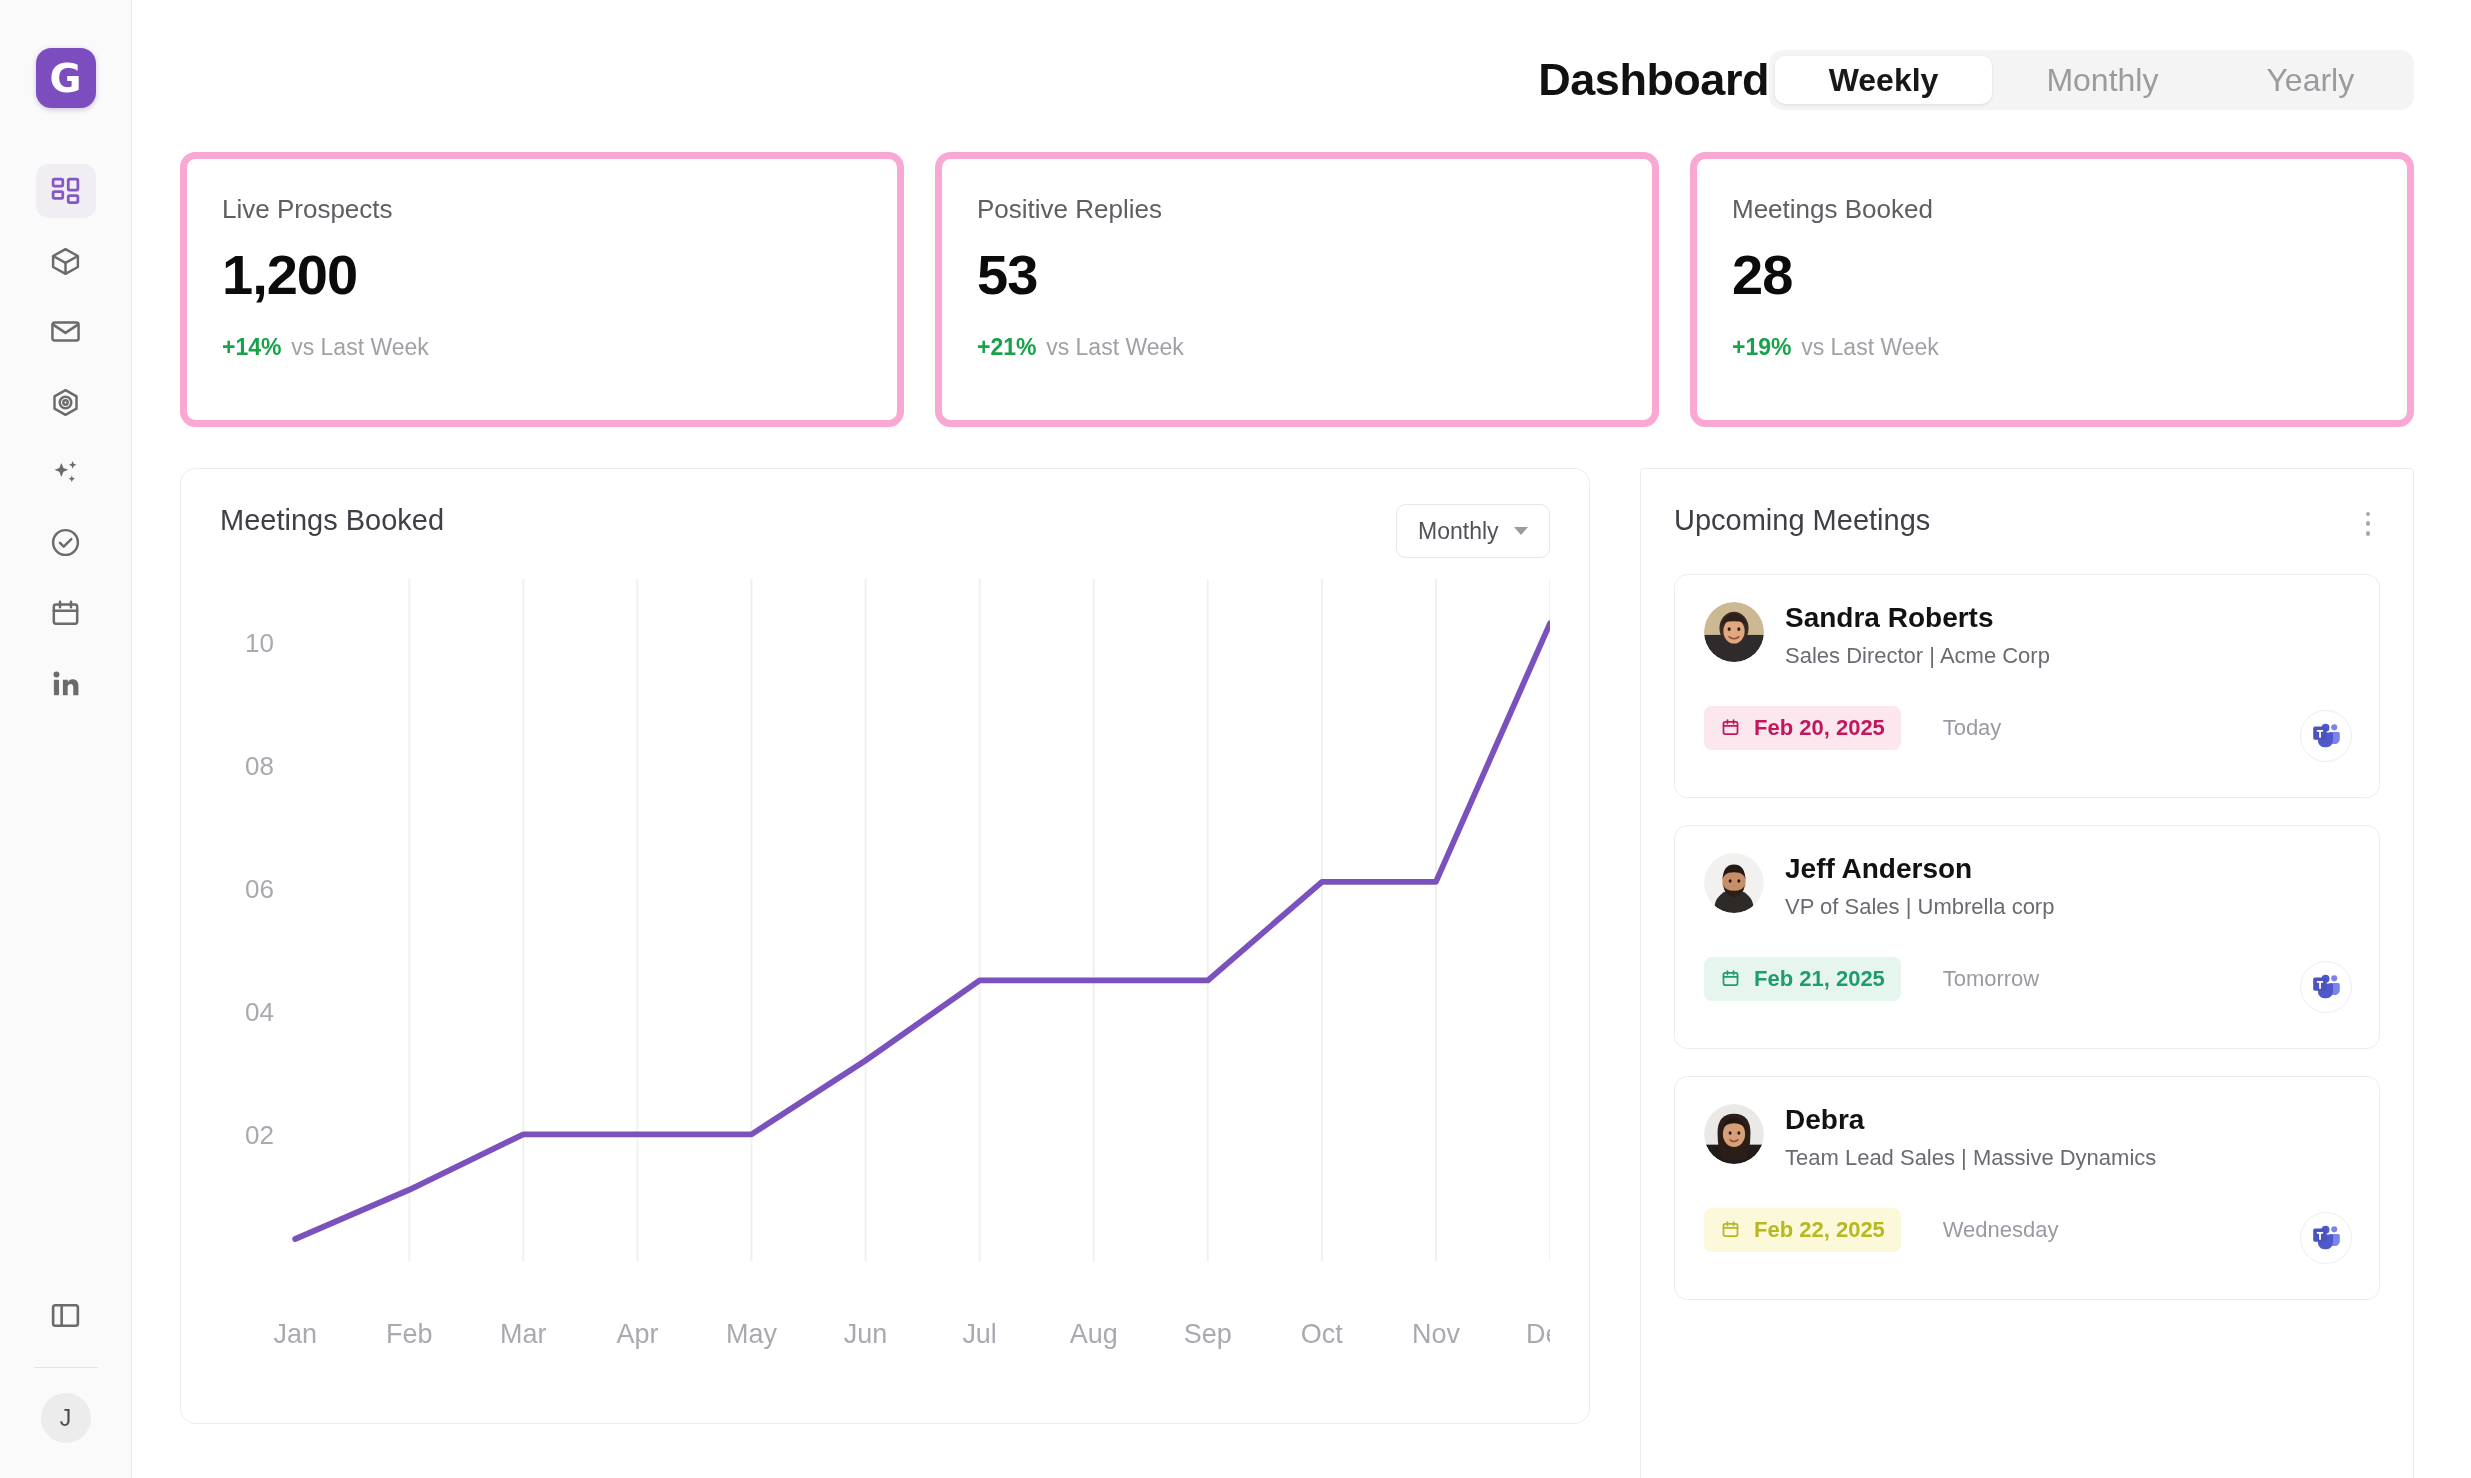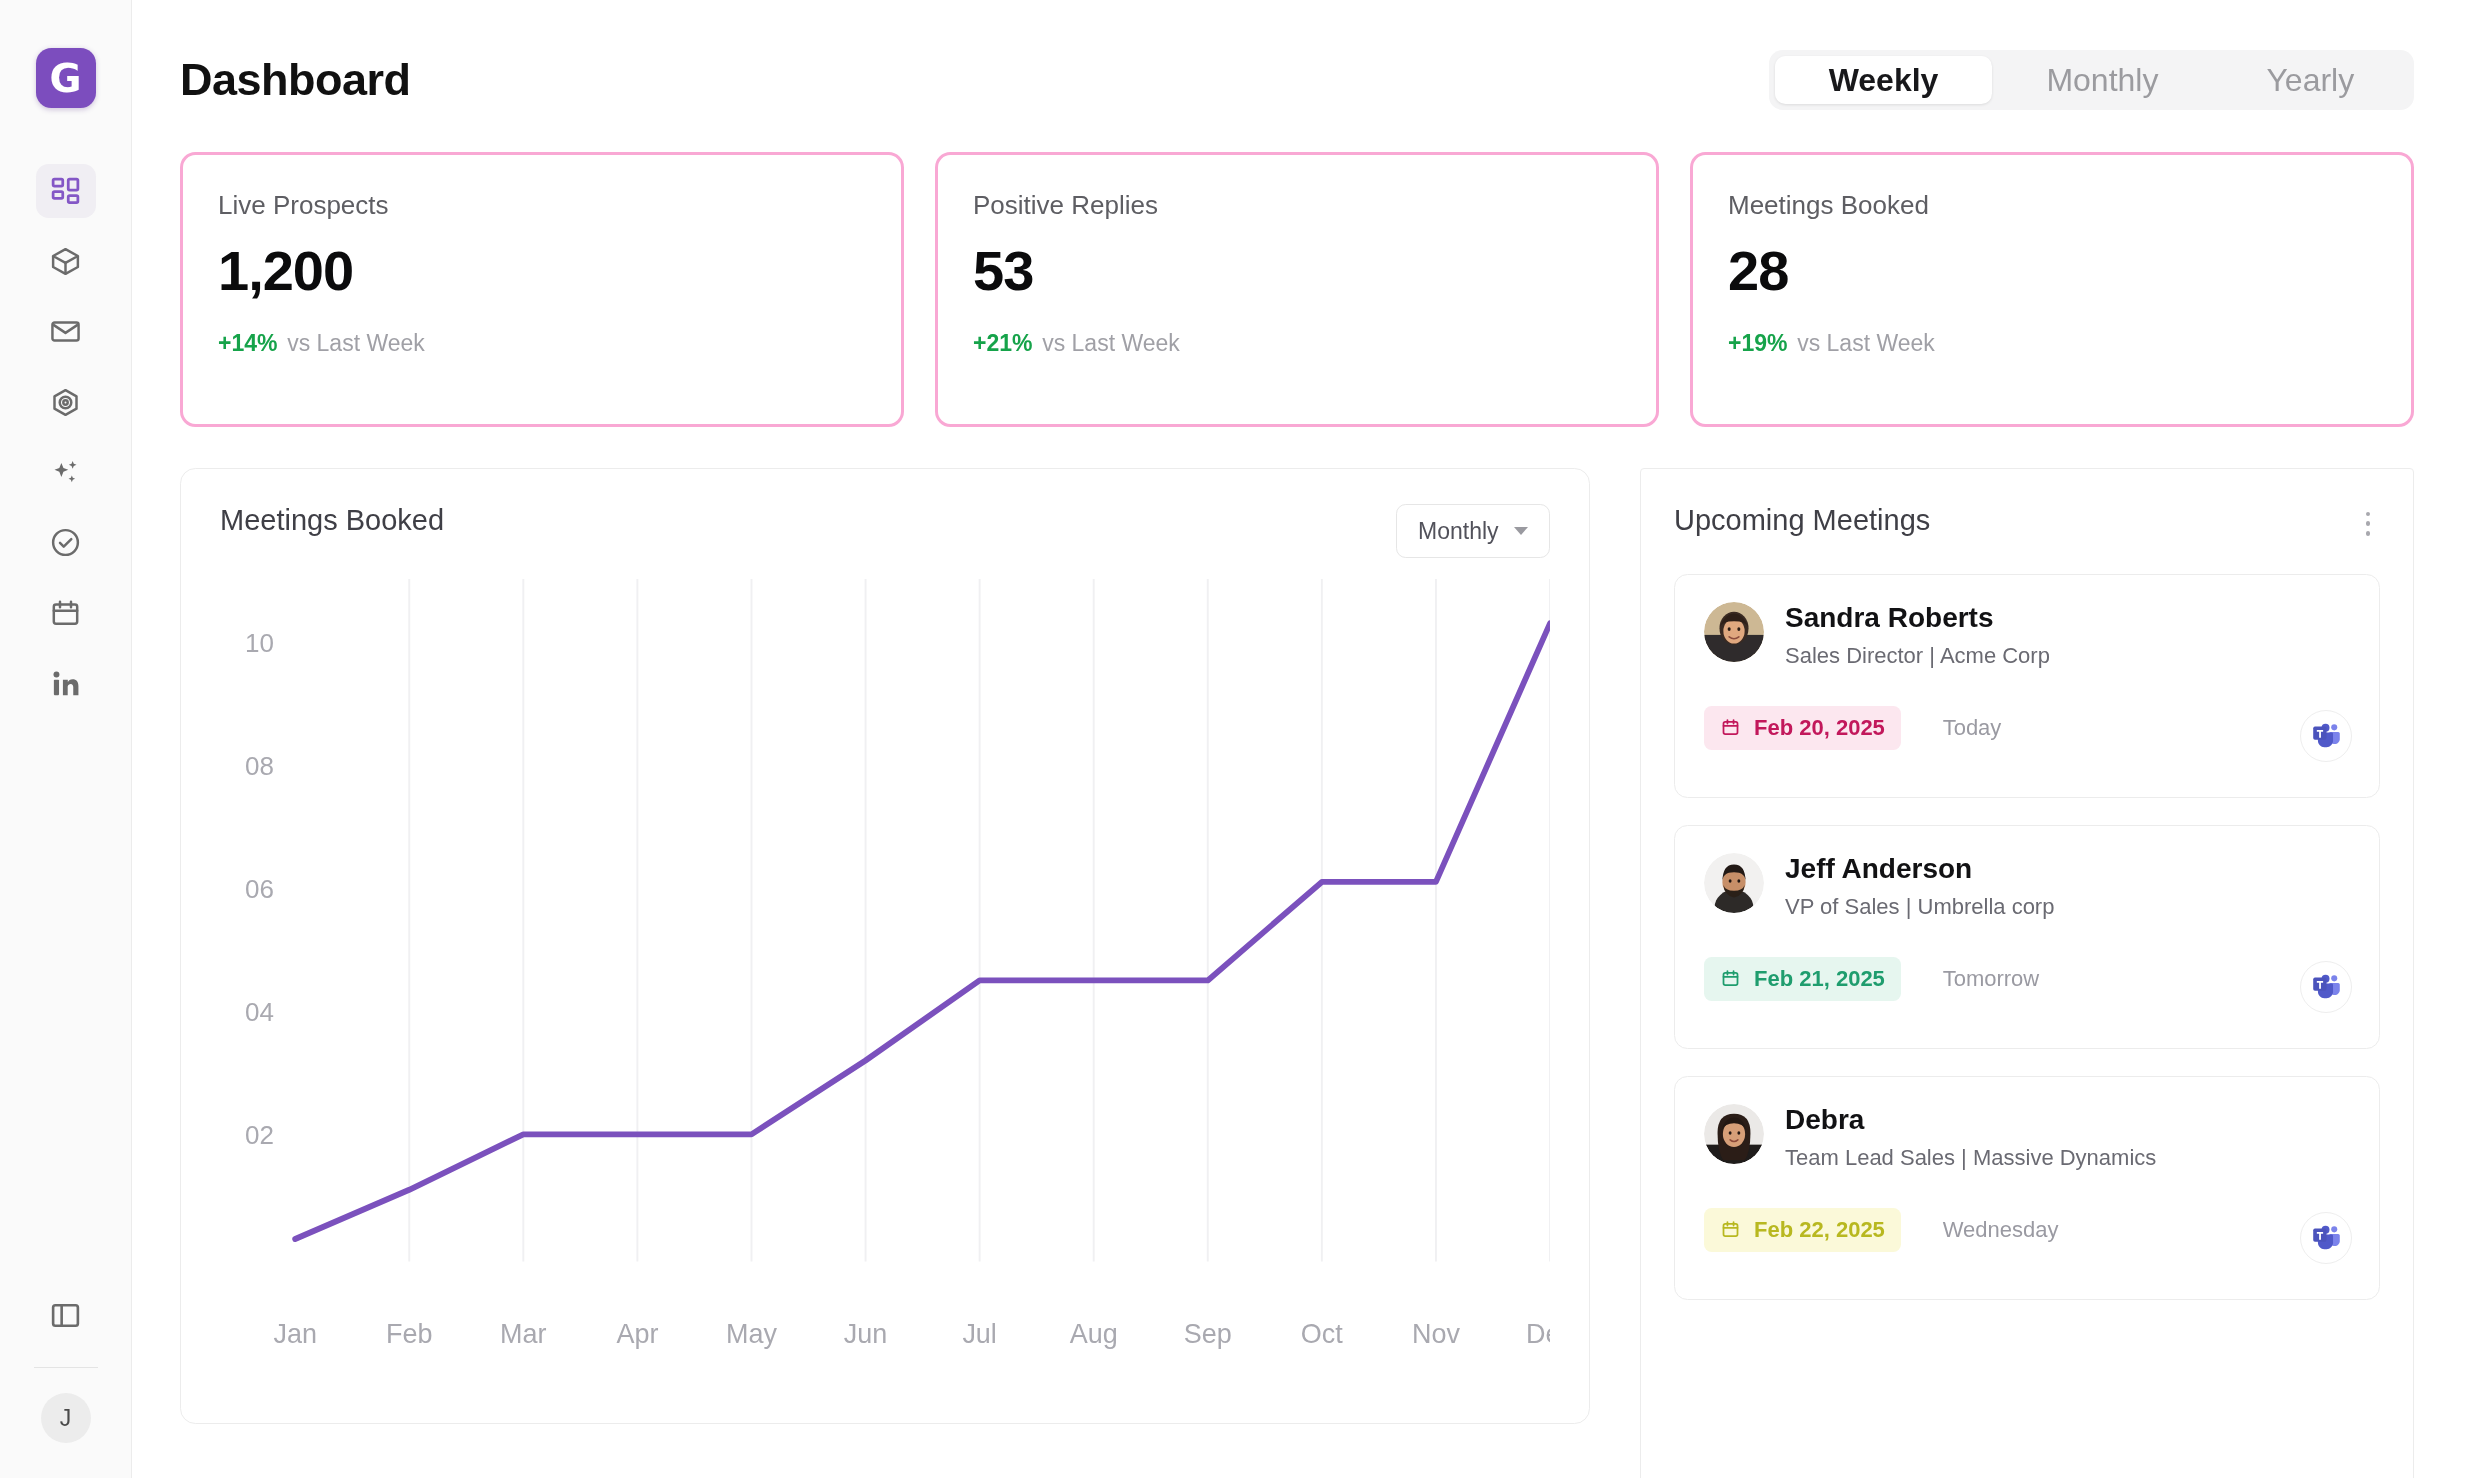--- a/index.html
+++ b/index.html
@@ -42,42 +42,42 @@
   .avatar-initial {
     width: 50px; height: 50px; border-radius: 50%;
     background: #ececec; color: #4a4a4a;
     display: flex; align-items: center; justify-content: center;
     font-size: 23px; font-weight: 400;
   }
 
   
   .main { flex: 1 1 auto; padding: 0 58px 0 48px; position: relative; }
   .topbar {
-    display: flex; align-items: center; justify-content: space-between;
+    display: flex; align-items: center; justify-content: flex-end;
     padding-top: 50px;
   }
   .page-title { font-size: 45px; font-weight: 700; color: #111; letter-spacing: -0.5px; }
   .segmented {
     display: flex; align-items: center;
     background: #f4f4f5; border-radius: 13.5px; padding: 5.8px;
     height: 60px;
   }
   .seg-btn {
     height: 48px; padding: 0 54px; border-radius: 10.6px;
     display: flex; align-items: center; justify-content: center;
     font-size: 32px; color: #9b9b9f; background: transparent; border: 0;
     font-family: inherit; cursor: pointer; white-space: nowrap;
   }
   .seg-btn.active { background: #ffffff; color: #18181b; font-weight: 700; box-shadow: 0 1px 2.9px rgba(0,0,0,.10); }
 
   
   .kpi-row { display: flex; gap: 31px; margin-top: 42px; }
   .kpi-card {
     flex: 1 1 0; background: #fff;
-    border: 3px solid #f9a8d4; border-radius: 15.4px;
+    border: 7px solid #f9a8d4; border-radius: 15.4px;
     padding: 35px 35px 31px 35px; min-height: 275px;
   }
   .kpi-label { font-size: 26px; color: #5e5e63; margin-bottom: 21px; }
   .kpi-value { font-size: 56px; font-weight: 700; color: #0b0b0c; letter-spacing: -1px; line-height: 1.05; }
   .kpi-foot { margin-top: 29px; font-size: 23px; }
   .kpi-delta { color: #16a34a; font-weight: 600; }
   .kpi-sub { color: #a0a0a6; margin-left: 9.7px; }
 
   
   .lower-row { display: flex; gap: 50px; margin-top: 41px; }

